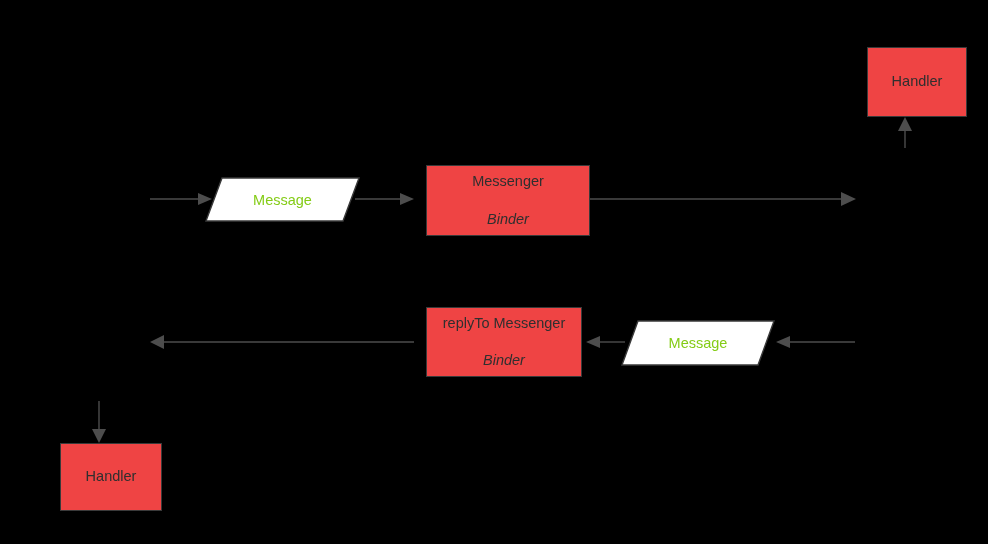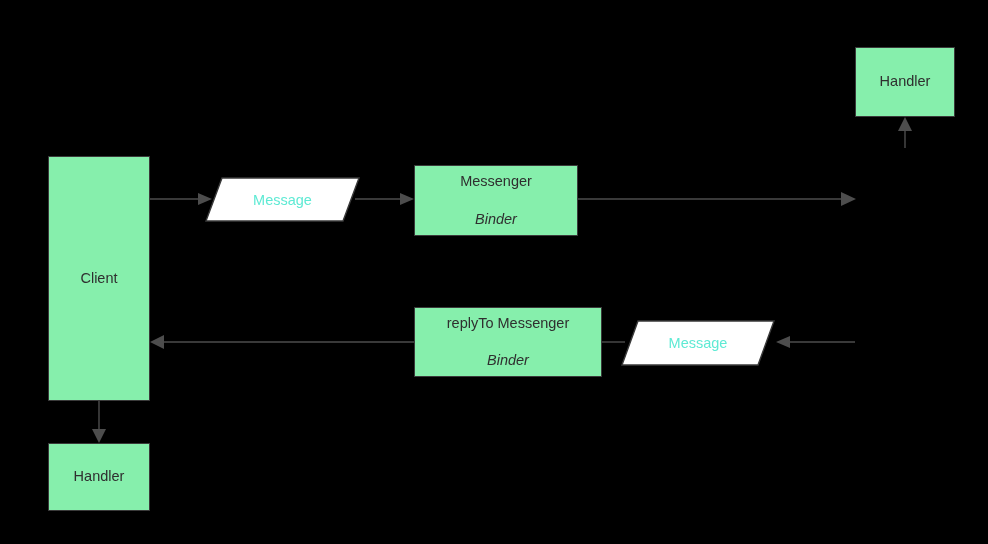--- a/index.html
+++ b/index.html
@@ -10,52 +10,53 @@
   #canvas {
     position: relative;
     width: 988px;
     height: 544px;
     background: #000000;
     overflow: hidden;
     font-family: "Liberation Sans", sans-serif;
   }
   .node {
     position: absolute;
-    background: #86efac;
+    background: #ef4444;
     border: 1.4px solid #3a3a3a;
     box-sizing: border-box;
     display: flex;
     flex-direction: column;
     align-items: center;
     justify-content: center;
     color: #2f2f2f;
     font-size: 14.5px;
     line-height: 1.2;
     text-align: right;
+    margin-left: 12px;
   }
   .node .line2 {
     margin-top: 20px;
     font-style: italic;
   }
   .para-wrap {
     position: absolute;
   }
   .para-wrap svg {
     display: block;
   }
   .para-label {
     position: absolute;
     top: 0;
     left: 0;
     width: 100%;
     height: 100%;
     display: flex;
     align-items: center;
     justify-content: center;
-    color: #5eead4;
+    color: #84cc16;
     font-size: 14.5px;
     pointer-events: none;
   }
   #edges {
     position: absolute;
     top: 0;
     left: 0;
     width: 988px;
     height: 544px;
   }
@@ -110,41 +111,38 @@
       <line class="edge" x1="414" y1="342" x2="164" y2="342"></line>
       <polygon class="arrowhead" points="164,335 150,342 164,349"></polygon>
     </g>
 
     <g>
       <line class="edge" x1="99" y1="401" x2="99" y2="429"></line>
       <polygon class="arrowhead" points="92,429 99,443 106,429"></polygon>
     </g>
   </svg>
 
-  <div class="node" style="left:48px; top:156px; width:102px; height:245px;">
-    <span>Client</span>
-  </div>
 
   <div class="node" style="left:48px; top:443px; width:102px; height:68px;">
     <span>Handler</span>
   </div>
 
   <div class="para-wrap" style="left:205px; top:177px; width:155px; height:45px;">
     <svg width="155" height="45" viewBox="0 0 155 45">
       <polygon points="17,1 154,1 138,44 1,44" fill="#ffffff" stroke="#3a3a3a" stroke-width="1.4"></polygon>
     </svg>
     <div class="para-label">Message</div>
   </div>
 
   <div class="node" style="left:414px; top:165px; width:164px; height:71px;">
     <span>Messenger</span>
     <span class="line2">Binder</span>
   </div>
 
-  <div class="node" style="left:414px; top:307px; width:188px; height:70px;">
+  <div class="node" style="left:414px; top:307px; width:156px; height:70px;">
     <span>replyTo Messenger</span>
     <span class="line2">Binder</span>
   </div>
 
   <div class="para-wrap" style="left:621px; top:320px; width:154px; height:46px;">
     <svg width="154" height="46" viewBox="0 0 154 46">
       <polygon points="17,1 153,1 137,45 1,45" fill="#ffffff" stroke="#3a3a3a" stroke-width="1.4"></polygon>
     </svg>
     <div class="para-label">Message</div>
   </div>

